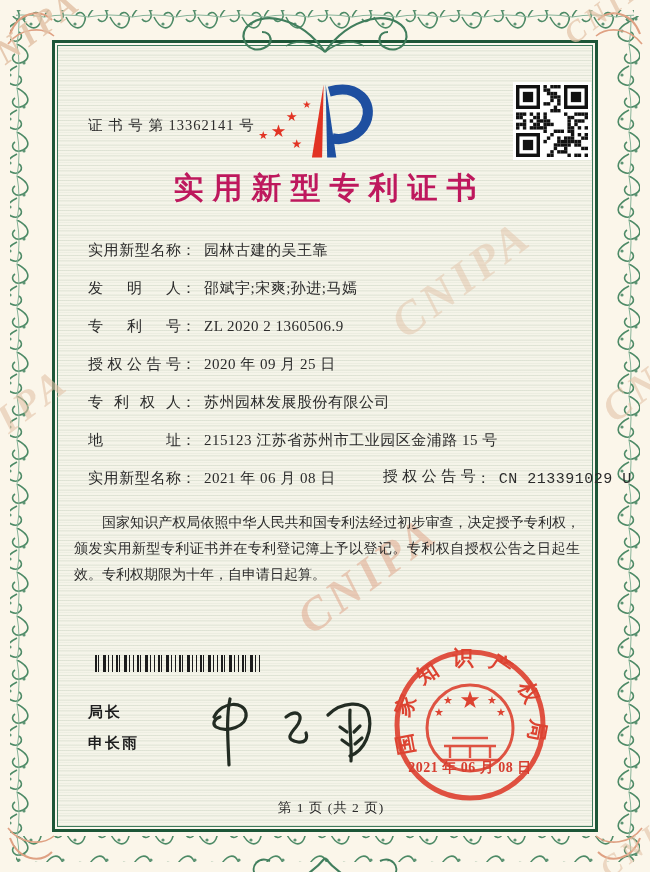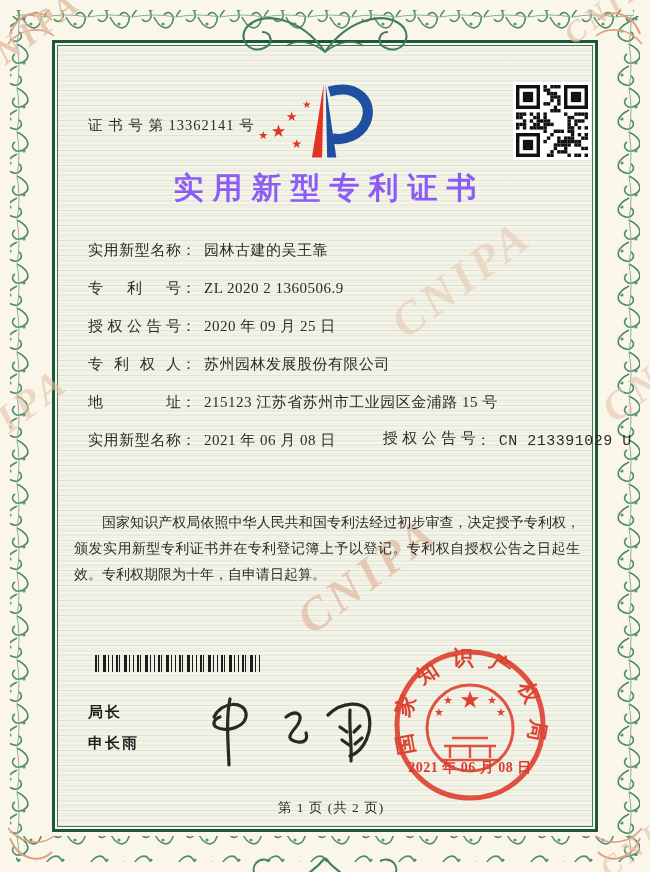--- a/index.html
+++ b/index.html
@@ -22,21 +22,21 @@
       color:#e3c3a8;transform:rotate(-37deg);letter-spacing:5px;white-space:nowrap;}
   .content{position:absolute;inset:0;z-index:4;}
 
   
   .cert-no{position:absolute;left:88px;top:76px;font-size:14.5px;letter-spacing:1px;margin-top:40px;}
   .logo{position:absolute;left:250px;top:78px;width:132px;height:86px;}
   .qr{position:absolute;left:513px;top:82px;width:78px;height:78px;background:#fff;
       padding:3px;box-sizing:border-box;}
   .qr svg{width:100%;height:100%;display:block;background:#fff;}
   .title{position:absolute;left:0;right:0;top:168px;text-align:center;
-      font-size:30px;font-weight:bold;letter-spacing:9px;text-indent:9px;color:#8b5cf6;}
+      font-size:30px;font-weight:bold;letter-spacing:9px;text-indent:9px;color:#be185d;}
 
   
   .fields{position:absolute;left:88px;top:239px;width:500px;font-size:15px;}
   .frow{height:22px;line-height:22px;margin-bottom:16px;white-space:nowrap;}
   .flabel{display:inline-block;width:93px;text-align:justify;text-align-last:justify;
       text-justify:inter-character;vertical-align:top;}
   .fcolon{display:inline-block;margin-right:8px;}
   .fvalue{letter-spacing:.5px;}
   .grant{margin-top:5px;}
   .grant .pair2{margin-left:47px;font-family:Liberation Mono, monospace;}
@@ -270,20 +270,23 @@
         </svg>
       </div>
 
     <div class="title">实用新型专利证书</div>
 
     <div class="fields">
       <div class="frow">
         <span class="flabel">实用新型名称</span><span class="fcolon">：</span><span class="fvalue">园林古建的吴王靠</span>
       </div>
       <div class="frow">
+        <span class="flabel">发明人</span><span class="fcolon">：</span><span class="fvalue">邵斌宇;宋爽;孙进;马嫣</span>
+      </div>
+      <div class="frow">
         <span class="flabel">专利号</span><span class="fcolon">：</span><span class="fvalue">ZL 2020 2 1360506.9</span>
       </div>
       <div class="frow">
         <span class="flabel">授权公告号</span><span class="fcolon">：</span><span class="fvalue">2020 年 09 月 25 日</span>
       </div>
       <div class="frow">
         <span class="flabel">专利权人</span><span class="fcolon">：</span><span class="fvalue">苏州园林发展股份有限公司</span>
       </div>
       <div class="frow">
         <span class="flabel">地址</span><span class="fcolon">：</span><span class="fvalue">215123 江苏省苏州市工业园区金浦路 15 号</span>

